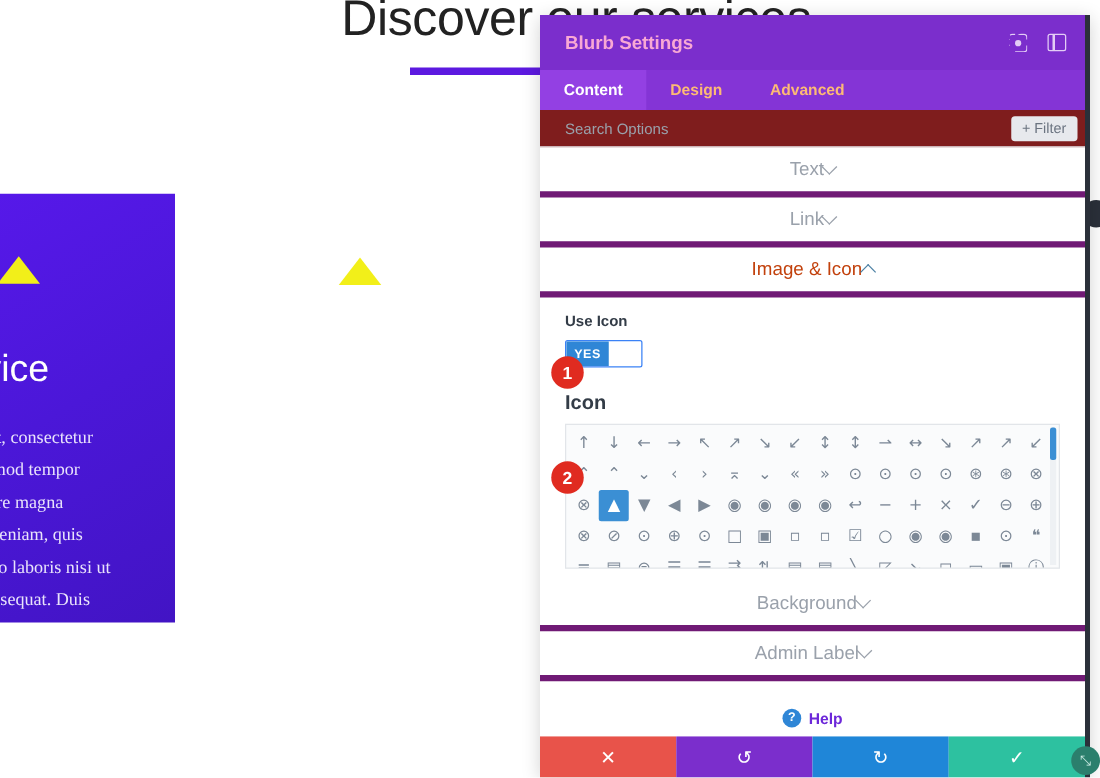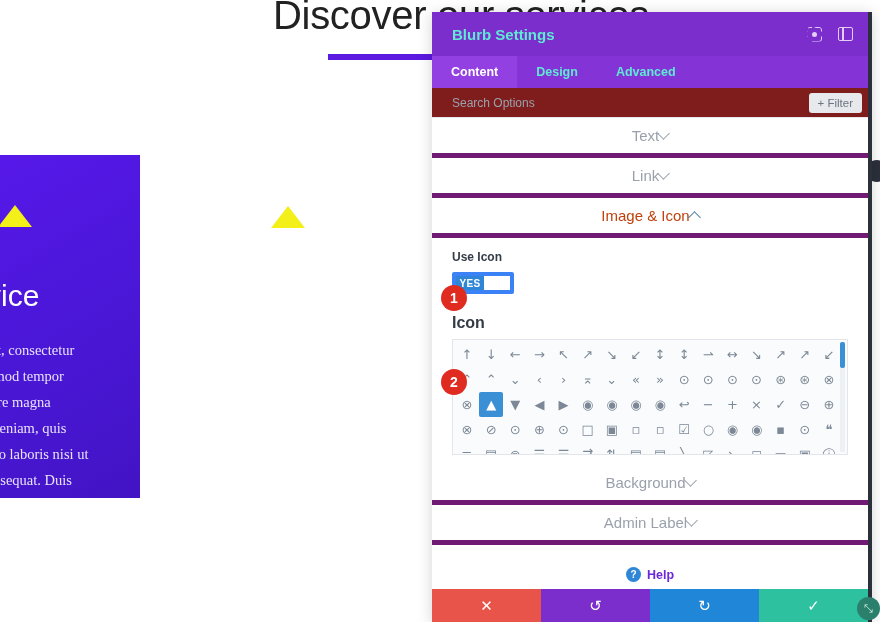--- a/index.html
+++ b/index.html
@@ -66,21 +66,21 @@
     width:440px; height:610px;
     background:#fff;
     border-right:4px solid #2b303a;
     display:flex; flex-direction:column;
     box-shadow: 0 2px 14px rgba(0,0,0,.18);
   }
   .modal-header {
     height:44px; background:#7b2ecc;
     display:flex; align-items:center; padding:0 14px 0 20px;
   }
-  .modal-title { color:#5eead4; font-size:15px; font-weight:bold; flex:1; }
+  .modal-title { color:#f9a8d4; font-size:15px; font-weight:bold; flex:1; }
   .hdr-icons { display:flex; gap:14px; align-items:center; }
   .hdr-btn {
     width:17px; height:17px; position:relative; cursor:pointer;
     display:flex; align-items:center; justify-content:center;
   }
   .ic-focus {
     width:15px;height:15px;position:relative;
   }
   .ic-focus::before{
     content:""; position:absolute; inset:0;
@@ -93,21 +93,21 @@
   .ic-focus::after{
     content:""; position:absolute; left:5px; top:5px;
     width:5px;height:5px;border-radius:50%;background:#e3cdf5;
   }
   .ic-panel { width:15px;height:14px;border:1.6px solid #e3cdf5;border-radius:2px;position:relative; }
   .ic-panel::after{ content:""; position:absolute; left:3px; top:0; bottom:0; width:1.6px; background:#e3cdf5; }
 
   .modal-tabs { height:32px; background:#8434d6; display:flex; }
   .tab {
     padding:0 19px; height:32px; line-height:32px;
-    color:#5eead4; font-size:12.5px; font-weight:bold; cursor:pointer;
+    color:#fdba74; font-size:12.5px; font-weight:bold; cursor:pointer;
   }
   .tab.active { background:#9340e3; color:#fff; }
 
   .search-bar {
     height:30px; background:#7f1d1d; border-bottom:1px solid #e6e8ec;
     display:flex; align-items:center; padding:0 6px 0 20px;
   }
   .search-input {
     flex:1; border:0; background:transparent; outline:none;
     font-size:12px; color:#9aa1ab; font-family:"Liberation Sans", sans-serif;
@@ -127,21 +127,21 @@
   .section-title { font-size:15px; color:#9aa1ab; }
   .section.open .section-title { color:#c2410c; }
   .chev { width:9px;height:9px; border-right:1.6px solid #9aa1ab; border-bottom:1.6px solid #9aa1ab;
           transform:rotate(45deg); margin-top:-4px; }
   .section.open .chev { transform:rotate(225deg); margin-top:3px; border-color:#4a7fa3; }
 
   .section-content { padding:12px 20px 10px; position:relative; }
   .field-label { font-size:12px; font-weight:bold; color:#333c47; margin-bottom:8px; }
 
   .toggle {
-    display:inline-flex; width:62px; height:22px; border:4px solid #3b82f6;
+    display:inline-flex; width:62px; height:22px; border:1px solid #3b82f6;
     border-radius:2px; overflow:hidden; cursor:pointer;gap:26px;
   }
   .toggle-yes {
     background:#2f86d6; color:#fff; font-size:10px; font-weight:bold;
     display:flex; align-items:center; justify-content:center; width:36px;
     letter-spacing:.4px;
   }
   .toggle-knob { background:#fff; flex:1; }
 
   .badge {

